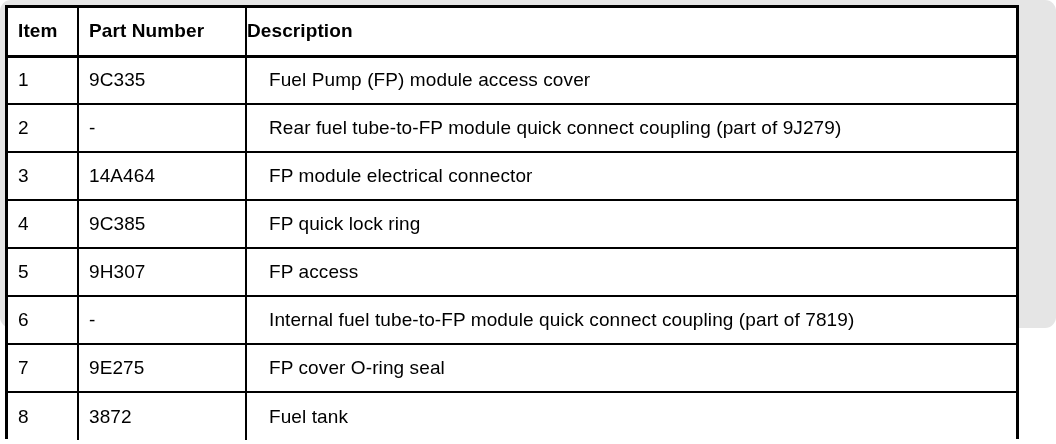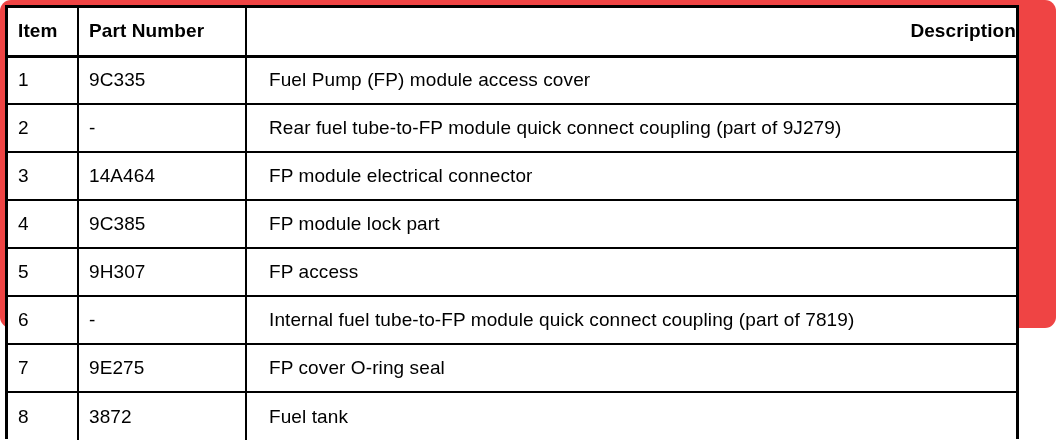--- a/index.html
+++ b/index.html
@@ -12,21 +12,21 @@
     height: 444px;
     font-family: "Liberation Sans", sans-serif;
     color: #000000;
     overflow: hidden;
   }
 
   .page {
     position: relative;
     width: 1056px;
     height: 328px;
-    background: #ef4444;
+    background: #e5e5e5;
     border-radius: 11px;
   }
 
   .parts-table-wrap {
     position: absolute;
     left: 5px;
     top: 5px;
     width: 1014px;
     height: 434px;
     box-sizing: border-box;
@@ -68,21 +68,21 @@
     border-right: 2px solid #000000;
   }
 
   
   table.parts-table thead th {
     font-weight: bold;
     font-size: 19px;
     border-bottom: 3px solid #000000;
   }
   table.parts-table thead th.c-desc {
-    text-align: right;
+    text-align: left;
     padding-left: 0;
   }
 
   
   table.parts-table tbody tr td {
     border-bottom: 2px solid #000000;
   }
   table.parts-table tbody tr:last-child td {
     border-bottom: 0;
   }
@@ -126,21 +126,21 @@
           <td class="c-desc">Rear fuel tube-to-FP module quick connect coupling (part of 9J279)</td>
         </tr>
         <tr>
           <td class="c-item">3</td>
           <td class="c-part">14A464</td>
           <td class="c-desc">FP module electrical connector</td>
         </tr>
         <tr>
           <td class="c-item">4</td>
           <td class="c-part">9C385</td>
-          <td class="c-desc">FP module lock part</td>
+          <td class="c-desc">FP quick lock ring</td>
         </tr>
         <tr>
           <td class="c-item">5</td>
           <td class="c-part">9H307</td>
           <td class="c-desc">FP access</td>
         </tr>
         <tr>
           <td class="c-item">6</td>
           <td class="c-part">-</td>
           <td class="c-desc">Internal fuel tube-to-FP module quick connect coupling (part of 7819)</td>

